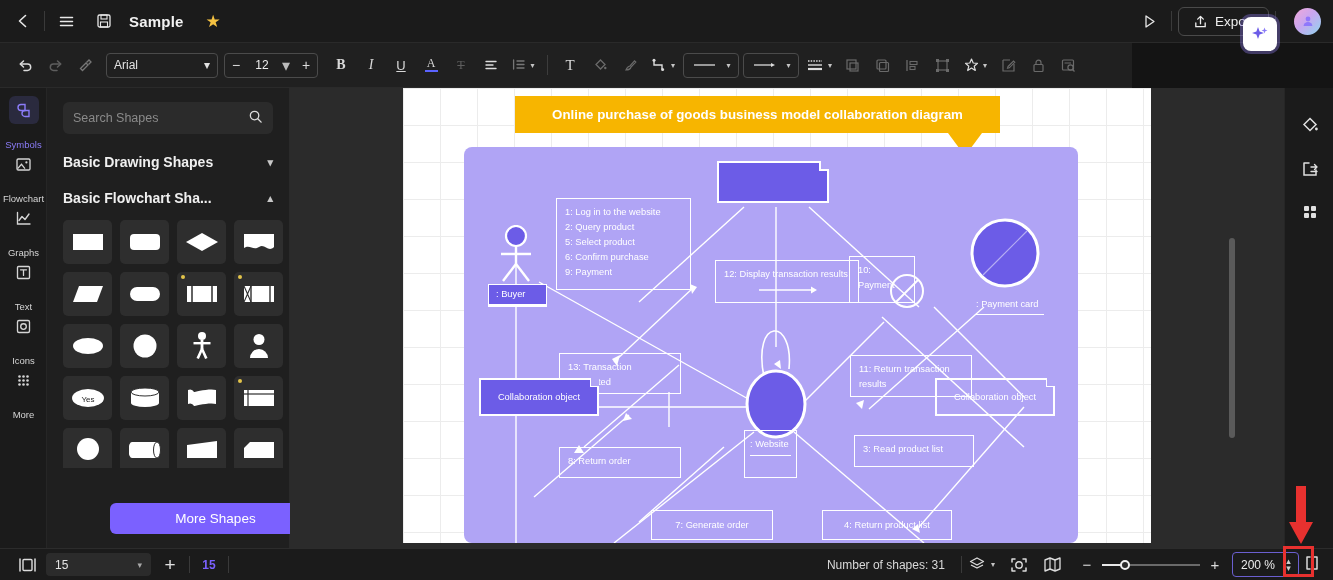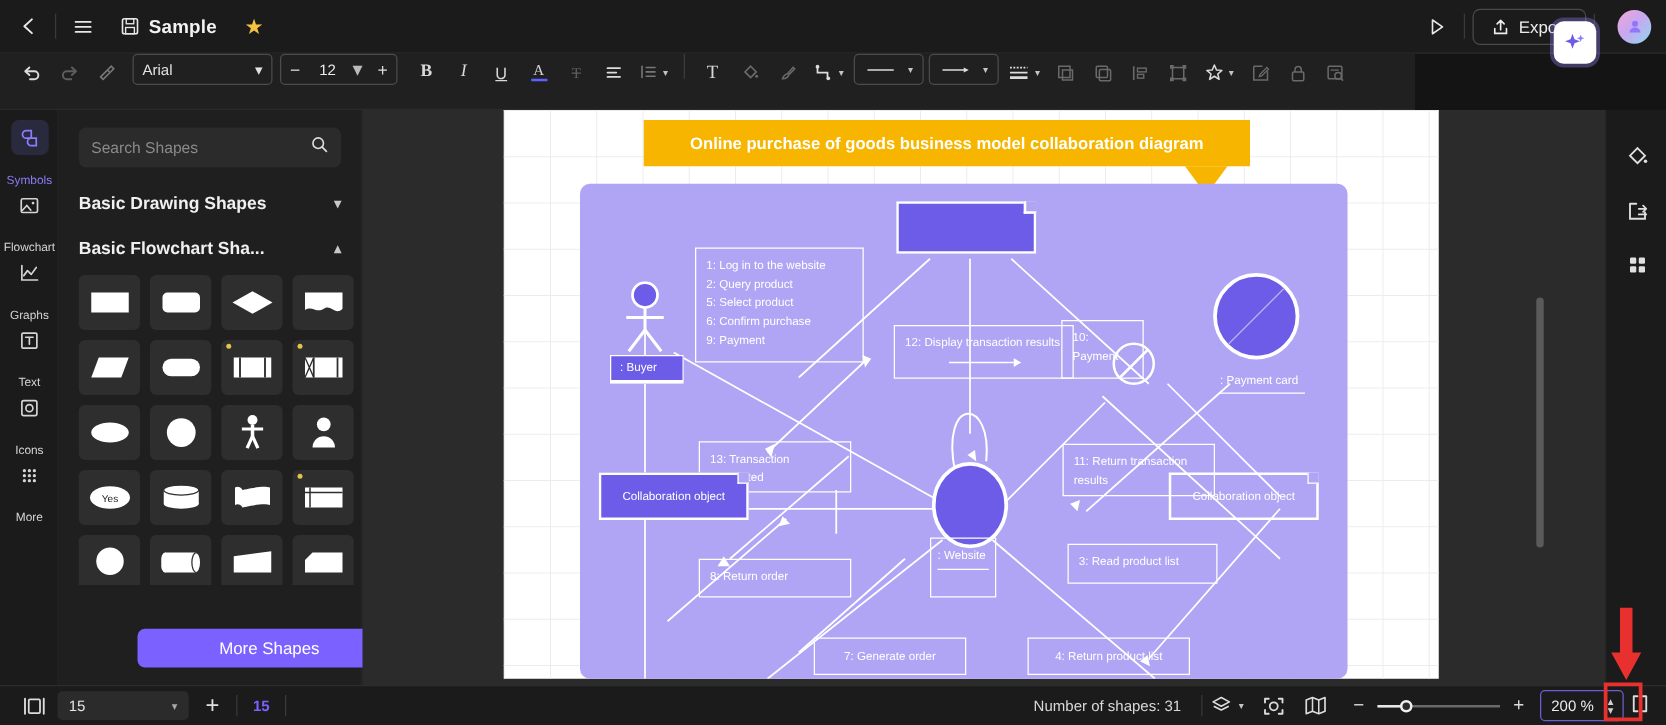--- a/index.html
+++ b/index.html
@@ -16,42 +16,42 @@
     position: absolute; left: 0; top: 0; width: 1333px; height: 43px;
     background: #1b1b1b; display: flex; align-items: center;
     border-bottom: 1px solid #2a2a2a;
   }
   .tb-icon {
     width: 30px; height: 30px; display: flex; align-items: center; justify-content: center;
     color: #e8e8e8; cursor: pointer; flex: 0 0 auto;
   }
   .tb-sep { width: 1px; height: 20px; background: #3a3a3a; margin: 0 6px; }
   .doc-title {
-    color: #f2f2f2; font-size: 15px; font-weight: bold; margin-left: 0;
+    color: #f2f2f2; font-size: 15px; font-weight: bold; margin-left: 10px;
     letter-spacing: .2px;
   }
   .star { color: #f5c242; font-size: 17px; margin-left: 22px; cursor: pointer; }
   .tb-right { margin-left: auto; display: flex; align-items: center; padding-right: 12px; }
   .export-btn {
     display: flex; align-items: center; gap: 7px;
     border: 1px solid #4a4a4a; border-radius: 6px;
     padding: 6px 14px; color: #ededed; font-size: 13.5px; cursor: pointer;
     background: transparent;
   }
   .avatar {
     width: 27px; height: 27px; border-radius: 50%;
     background: linear-gradient(135deg,#f2a8d8 0%, #c9a6f0 45%, #8fd6ef 100%);
     display: flex; align-items: center; justify-content: center;
     margin-left: 12px; cursor: pointer;
   }
 
   
   .toolbar {
     position: absolute; left: 0; top: 43px; width: 1132px; height: 45px;
-    background: #202020; display: flex; padding-left: 10px;
+    background: #202020; display: flex; align-items: center; padding-left: 10px;
     border-bottom: 1px solid #2a2a2a;
   }
   .tool {
     width: 30px; height: 30px; display: flex; align-items: center; justify-content: center;
     color: #d8d8d8; cursor: pointer; border-radius: 4px; flex: 0 0 auto;
   }
   .tool.dim { color: #5e5e5e; cursor: default; }
   .font-select {
     width: 112px; height: 25px; border: 1px solid #4b4b4b; border-radius: 4px;
     background: #202020; color: #e2e2e2; font-size: 12px;

